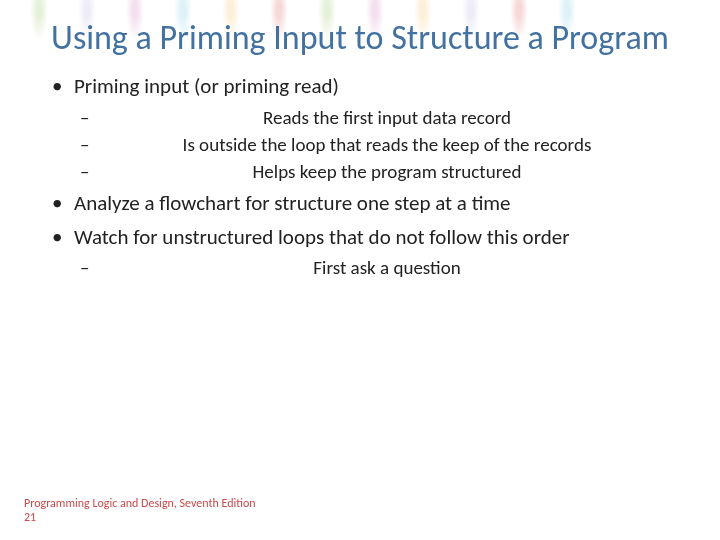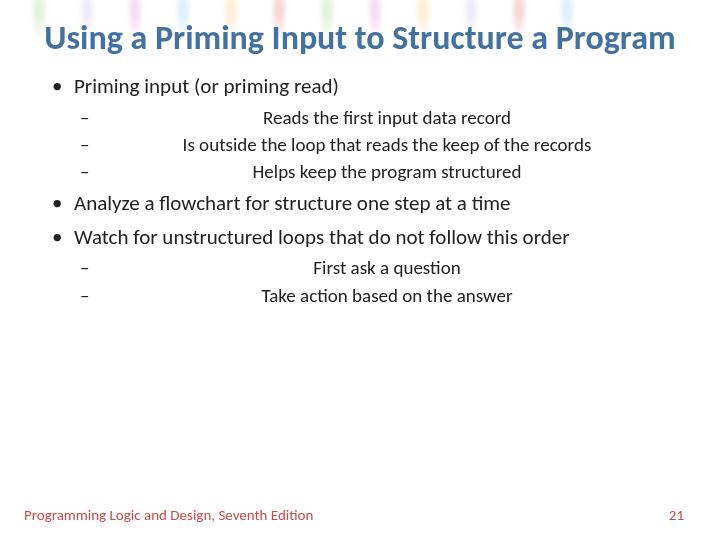--- a/index.html
+++ b/index.html
@@ -18,21 +18,21 @@
   .bulb { width: 18px; height: 60px; border-radius: 50%/30%; }
   .b1 { background: radial-gradient(ellipse at center, #9cc96a 20%, transparent 70%); }
   .b2 { background: radial-gradient(ellipse at center, #c0b8e0 20%, transparent 70%); }
   .b3 { background: radial-gradient(ellipse at center, #d488c4 20%, transparent 70%); }
   .b4 { background: radial-gradient(ellipse at center, #7ecde0 20%, transparent 70%); }
   .b5 { background: radial-gradient(ellipse at center, #f4c670 20%, transparent 70%); }
   .b6 { background: radial-gradient(ellipse at center, #e06a6a 20%, transparent 70%); }
   .title {
     color: #4371a0;
     font-size: 34px;
-    font-weight: 700;
+    font-weight: 400;
     text-align: center;
     padding: 18px 40px 16px 40px;
     line-height: 1.15;
     position: relative;
   }
   .content {
     padding: 0 48px 0 48px;
     color: #222;
     font-size: 21px;
     line-height: 1.32;
@@ -47,22 +47,23 @@
   ul.lvl2 > li { position: relative; padding-left: 28px; margin-bottom: 2px; font-size: 19px; }
   ul.lvl2 > li::before {
     content: "–"; position: absolute; left: 6px; top: 0;
     color: #222; font-size: 19px;
   }
   .bold { font-weight: 400; }
   .footer {
     position: absolute; bottom: 16px; left: 0; right: 0;
     display: flex; justify-content: space-between;
     padding: 0 36px 0 24px;
-    font-size: 15px;
+    font-size: 12px;
     color: #c94b4b;
+    flex-direction: column;
   }
 </style>
 </head>
 <body>
 
 <div class="bg-lights">
   <div class="bulb b1"></div>
     <div class="bulb b2"></div>
     <div class="bulb b3"></div>
   <div class="bulb b4"></div>
@@ -86,21 +87,20 @@
         <li>Reads the first input data record</li>
         <li>Is outside the loop that reads the keep of the records</li>
         <li>Helps keep the program structured</li>
       </ul>
     </li>
     <li>Analyze a flowchart for structure one step at a time</li>
     <li>
       <span>Watch for unstructured loops that do not follow this order</span>
       <ul class="lvl2">
         <li>First ask a question</li>
-        <li>Take action based on the answer</li>
       </ul>
     </li>
   </ul>
 </div>
 
 <div class="footer">
   <span>Programming Logic and Design, Seventh Edition</span>
   <span>21</span>
 </div>
 

